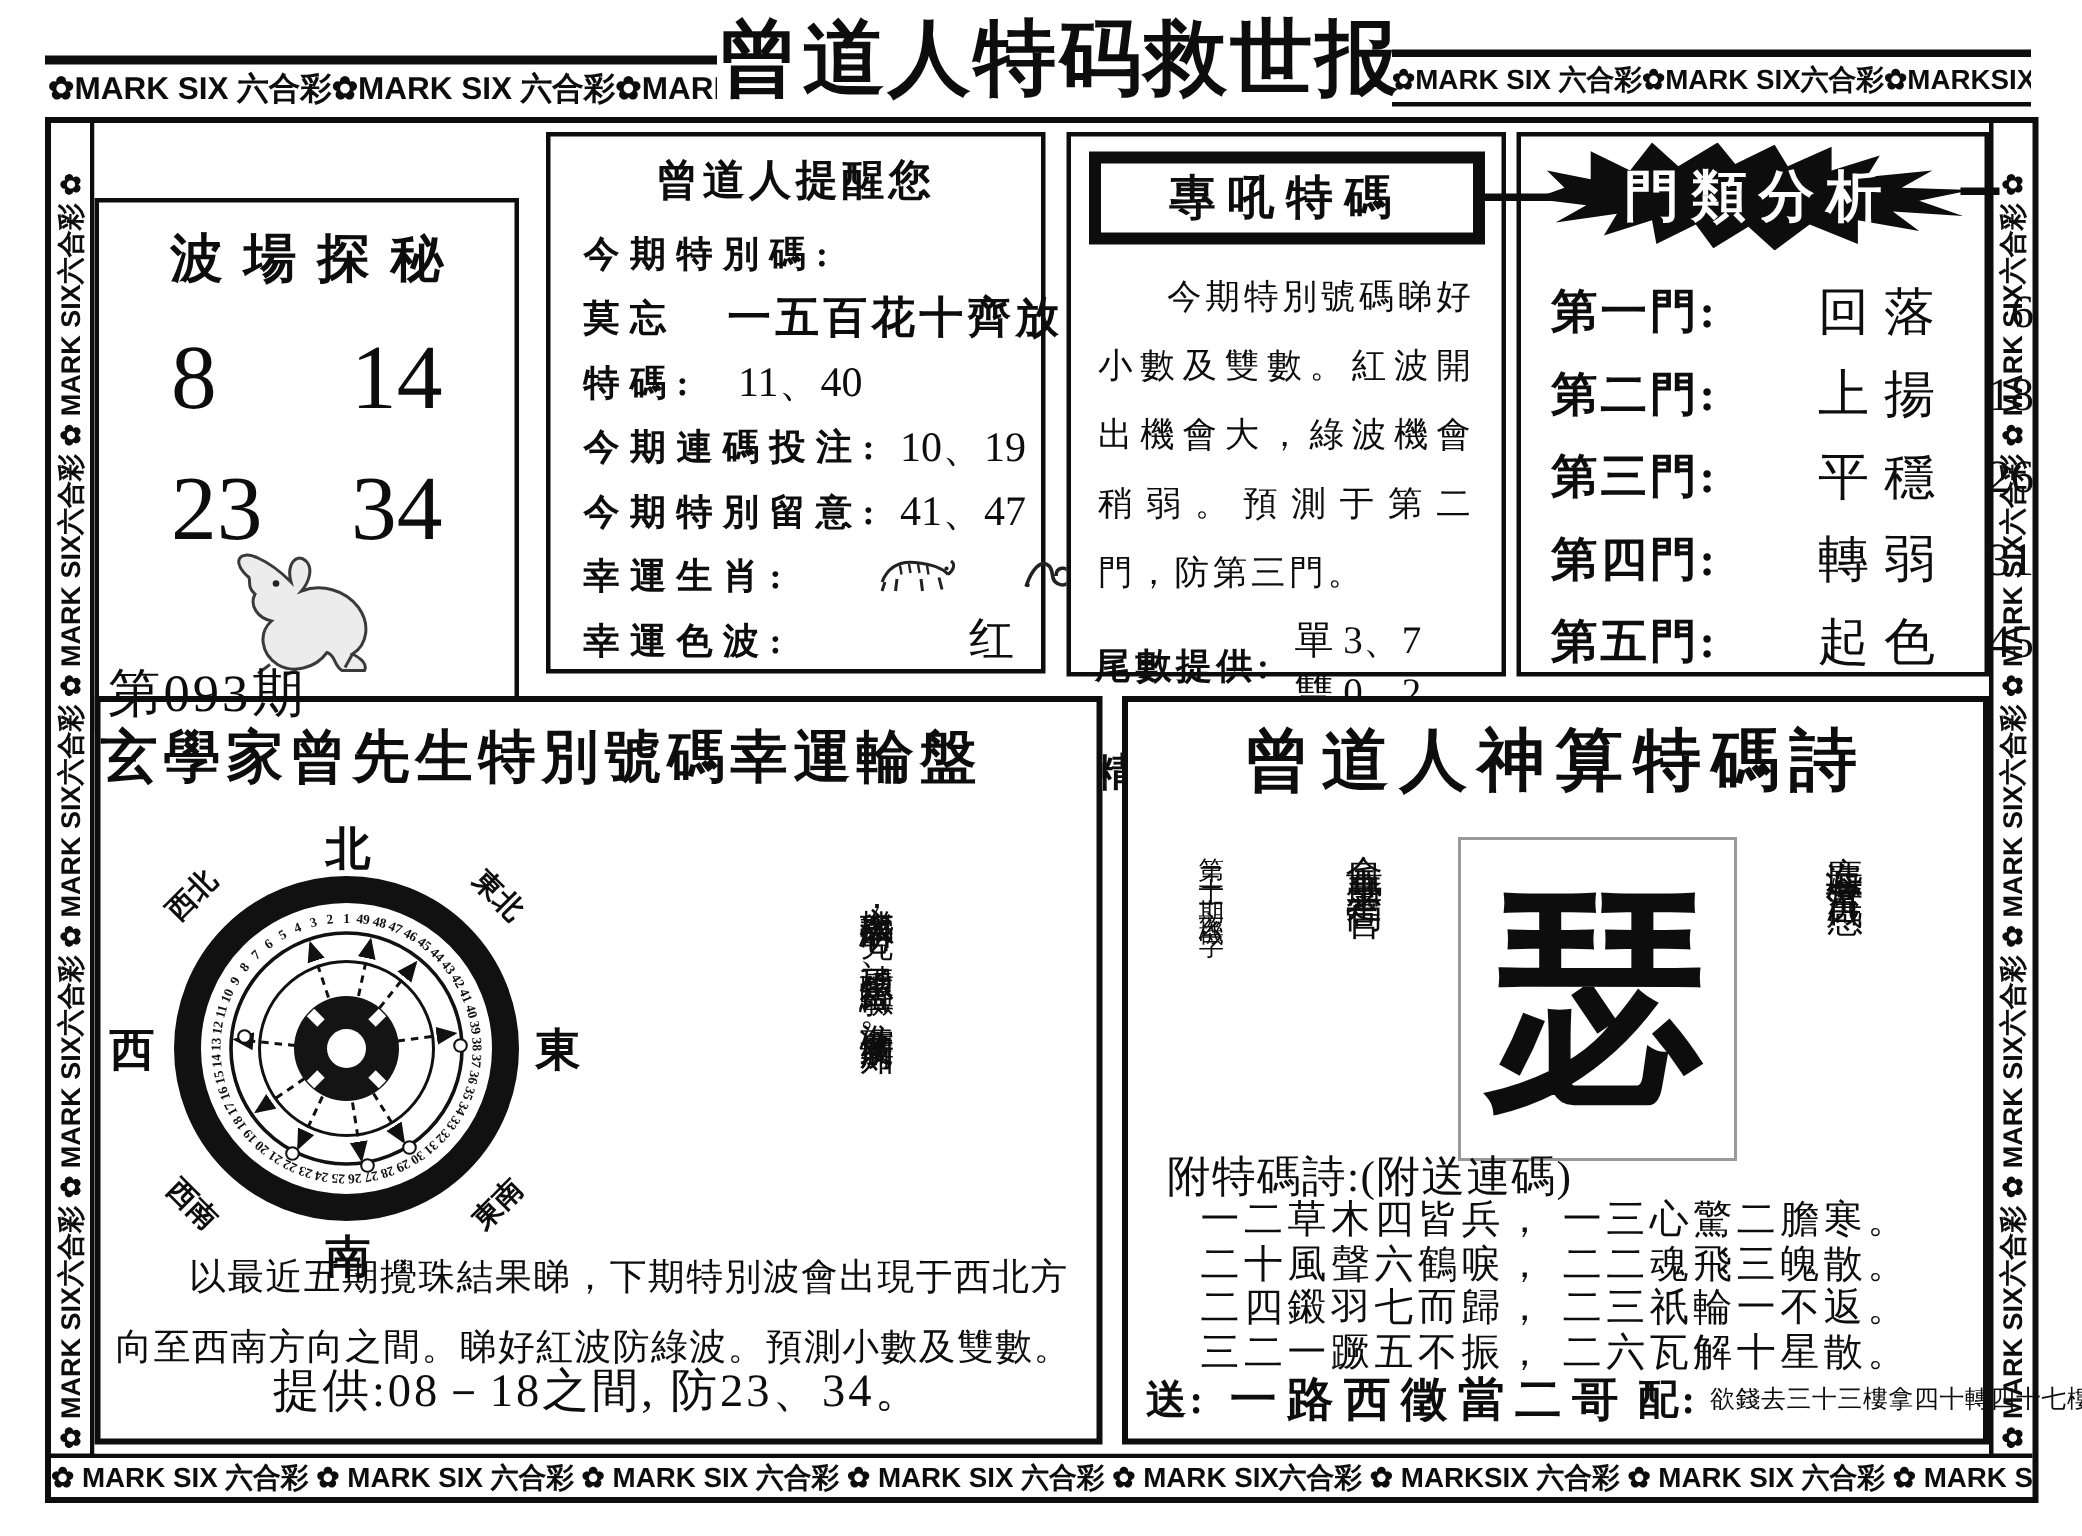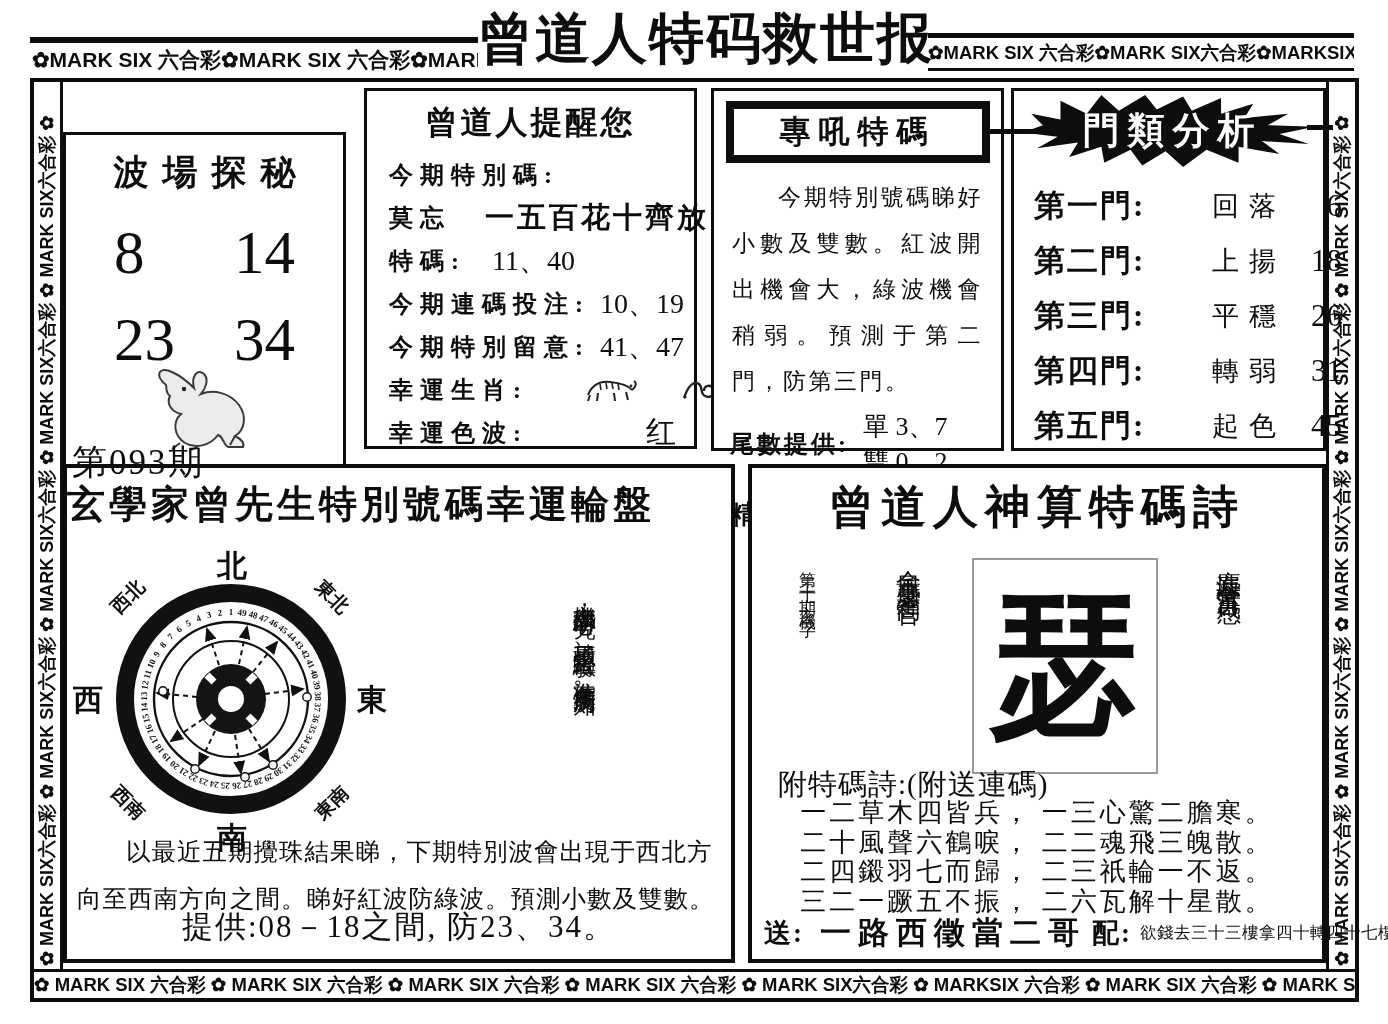--- a/index.html
+++ b/index.html
@@ -32,21 +32,21 @@
   .content{position:absolute;left:29px;top:0;right:29px;bottom:29px;background:#fff;}
   
   .box{position:absolute;border:3px solid #0d0d0d;box-sizing:border-box;background:#fff;}
   
   .b1-title{margin-top:14px;text-align:center;font-weight:700;font-size:35px;letter-spacing:14px;text-indent:14px;}
   .b1-row{display:flex;justify-content:space-between;padding:0 48px;font-size:61px;line-height:1.0;margin-top:26px;}
   .b1-rabbit{position:absolute;left:84px;top:224px;}
   .b1-issue{position:absolute;left:6px;bottom:-2px;font-size:35px;letter-spacing:2px;z-index:3;}
   
   .b2-title{margin-top:10px;text-align:center;font-family:"Liberation Sans",sans-serif;
-            font-weight:900;font-size:32px;letter-spacing:3px;}
+            font-weight:900;font-size:28px;letter-spacing:3px;}
   .b2-rows{margin-top:12px;display:flex;flex-direction:column;gap:8px;padding-left:22px;}
   .b2-row{display:flex;align-items:center;height:35px;}
   .b2-label{font-weight:700;font-size:24px;letter-spacing:7px;white-space:nowrap;}
   .b2-value{font-size:28px;margin-left:10px;white-space:nowrap;}
   .b2-value.b{font-weight:700;letter-spacing:3px;}
   .b2-red{font-size:30px;margin-left:118px;}
   .zodiac{display:flex;align-items:center;margin-left:56px;gap:42px;}
   
   .b3-titlebox{margin:10px auto 0 auto;width:232px;border:8px solid #0d0d0d;padding:2px 8px;text-align:center;}
   .b3-title{font-weight:700;font-size:31px;letter-spacing:8px;white-space:nowrap;}
@@ -60,21 +60,21 @@
   
   .burst-wrap{position:relative;margin:4px auto 0 auto;width:292px;height:72px;}
   .burst{position:absolute;inset:0;background:#0d0d0d;
      clip-path:polygon(0% 52%,7% 42%,3% 26%,13% 34%,13% 8%,22% 26%,27% 0%,33% 22%,42% 0%,46% 20%,55% 2%,58% 22%,68% 4%,68% 26%,79% 12%,76% 32%,91% 26%,84% 42%,100% 44%,88% 54%,98% 68%,82% 64%,88% 82%,74% 72%,74% 94%,63% 76%,55% 100%,49% 78%,41% 98%,37% 76%,28% 94%,27% 72%,16% 86%,19% 66%,5% 74%,12% 58%);}
   .burst-text{position:absolute;inset:0;display:flex;align-items:center;justify-content:center;
      color:#fff;font-weight:900;font-size:37px;letter-spacing:8px;font-family:"Liberation Sans",sans-serif;text-indent:8px;}
   .spike{position:absolute;background:#0d0d0d;height:5px;}
   .b4-rows{margin-top:18px;display:flex;flex-direction:column;gap:14px;padding:0 20px;}
   .b4-row{display:grid;grid-template-columns:150px 1fr 62px;align-items:center;height:41px;}
   .b4-door{font-weight:700;font-size:31px;letter-spacing:2px;white-space:nowrap;}
-  .b4-trend{font-size:27px;letter-spacing:10px;padding-left:28px;white-space:nowrap;}
+  .b4-trend{font-size:34px;letter-spacing:10px;padding-left:28px;white-space:nowrap;}
   .b4-num{font-size:31px;text-align:right;padding-right:6px;}
   
   .b5-title{margin-top:11px;text-align:left;font-weight:700;font-size:38px;letter-spacing:4px;white-space:nowrap;}
   .wheel-wrap{position:absolute;left:14px;top:84px;width:300px;height:300px;}
   .wheel-svg{position:absolute;left:30px;top:27px;}
   .dir{position:absolute;font-weight:700;white-space:nowrap;}
   .dir.main{font-size:30px;}
   .dir.diag{font-size:19px;}
   .vcols{position:absolute;left:348px;top:118px;height:232px;width:200px;
          writing-mode:vertical-rl;font-size:23px;letter-spacing:2px;line-height:62px;}

